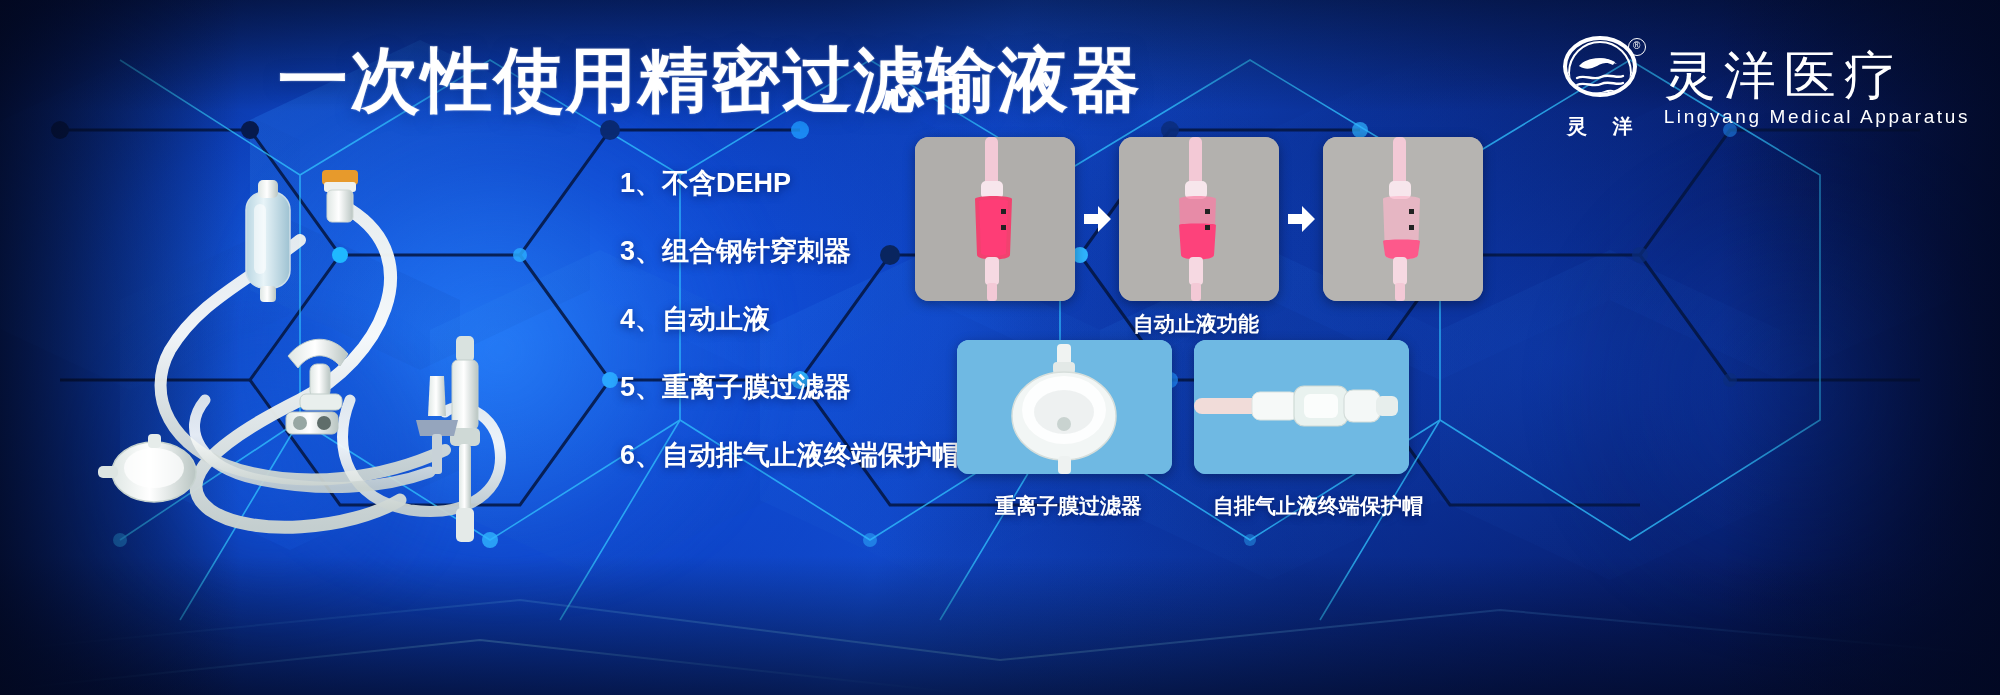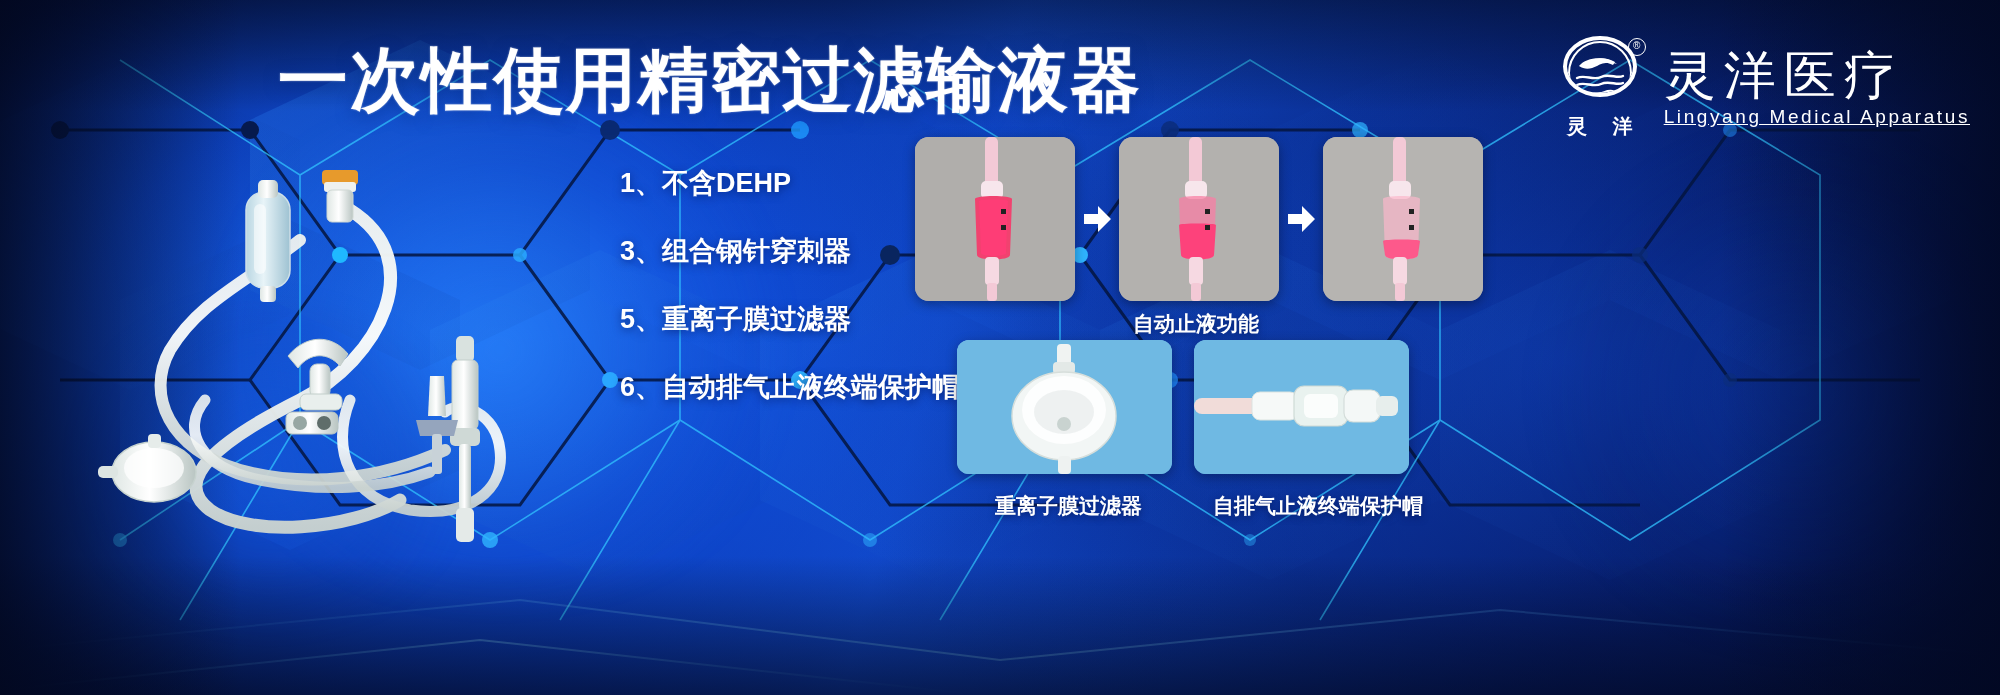--- a/index.html
+++ b/index.html
@@ -29,21 +29,21 @@
      text-shadow:0 0 2px rgba(255,255,255,.55), 0 4px 16px rgba(0,40,130,.55);margin-left:28px;}
   .logo-wrap{position:absolute;right:30px;top:36px;display:flex;align-items:center;gap:22px;}
   .logo-mark{position:relative;width:84px;height:104px;display:flex;flex-direction:column;align-items:center;}
   .logo-ring{width:74px;height:74px;border-radius:50%;border:4px solid #fff;position:relative;overflow:hidden;box-sizing:border-box;}
   .logo-ring svg{position:absolute;left:0;top:0;}
   .logo-reg{position:absolute;right:-4px;top:2px;width:16px;height:16px;border:1.5px solid #fff;border-radius:50%;
      color:#fff;font-size:10px;line-height:13px;text-align:center;}
   .logo-cn-small{margin-top:16px;color:#fff;font-size:20px;font-weight:bold;letter-spacing:10px;padding-left:10px;white-space:nowrap;}
   .logo-txt{display:flex;flex-direction:column;}
   .logo-cn{color:#fff;font-size:52px;font-weight:500;letter-spacing:8px;line-height:1.05;white-space:nowrap;}
-  .logo-en{color:#fff;font-size:19px;letter-spacing:2.6px;margin-top:4px;white-space:nowrap;text-decoration:underline;}
+  .logo-en{color:#fff;font-size:19px;letter-spacing:2.6px;margin-top:4px;white-space:nowrap;}
 
   
   .features{position:absolute;left:620px;top:170px;width:330px;}
   .feat{color:#fff;font-size:27px;font-weight:bold;line-height:1;margin-bottom:41px;white-space:nowrap;
      text-shadow:0 2px 8px rgba(0,25,95,.65);}
   .feat:last-child{margin-bottom:0;}
 
   
   .product{position:absolute;left:50px;top:150px;width:600px;height:400px;}
 
@@ -261,20 +261,21 @@
       </g>
       <g transform="translate(288,472)">
         <rect x="0" y="0" width="66" height="13" rx="5" fill="#eef3f1"></rect>
       </g>
     </svg>
   </div>
 
   <div class="features">
     <div class="feat">1、不含DEHP</div>
     <div class="feat">3、组合钢针穿刺器</div>
+    <div class="feat">4、自动止液</div>
     <div class="feat">5、重离子膜过滤器</div>
     <div class="feat">6、自动排气止液终端保护帽</div>
   </div>
 
   <div class="demo-row">
 
     <div class="demo-card">
       <svg class="photo-svg" width="160" height="164" viewBox="0 0 160 164">
         <rect width="160" height="164" fill="#b0aeab"></rect>
         <rect x="0" y="0" width="160" height="164" fill="url(#none)"></rect>

